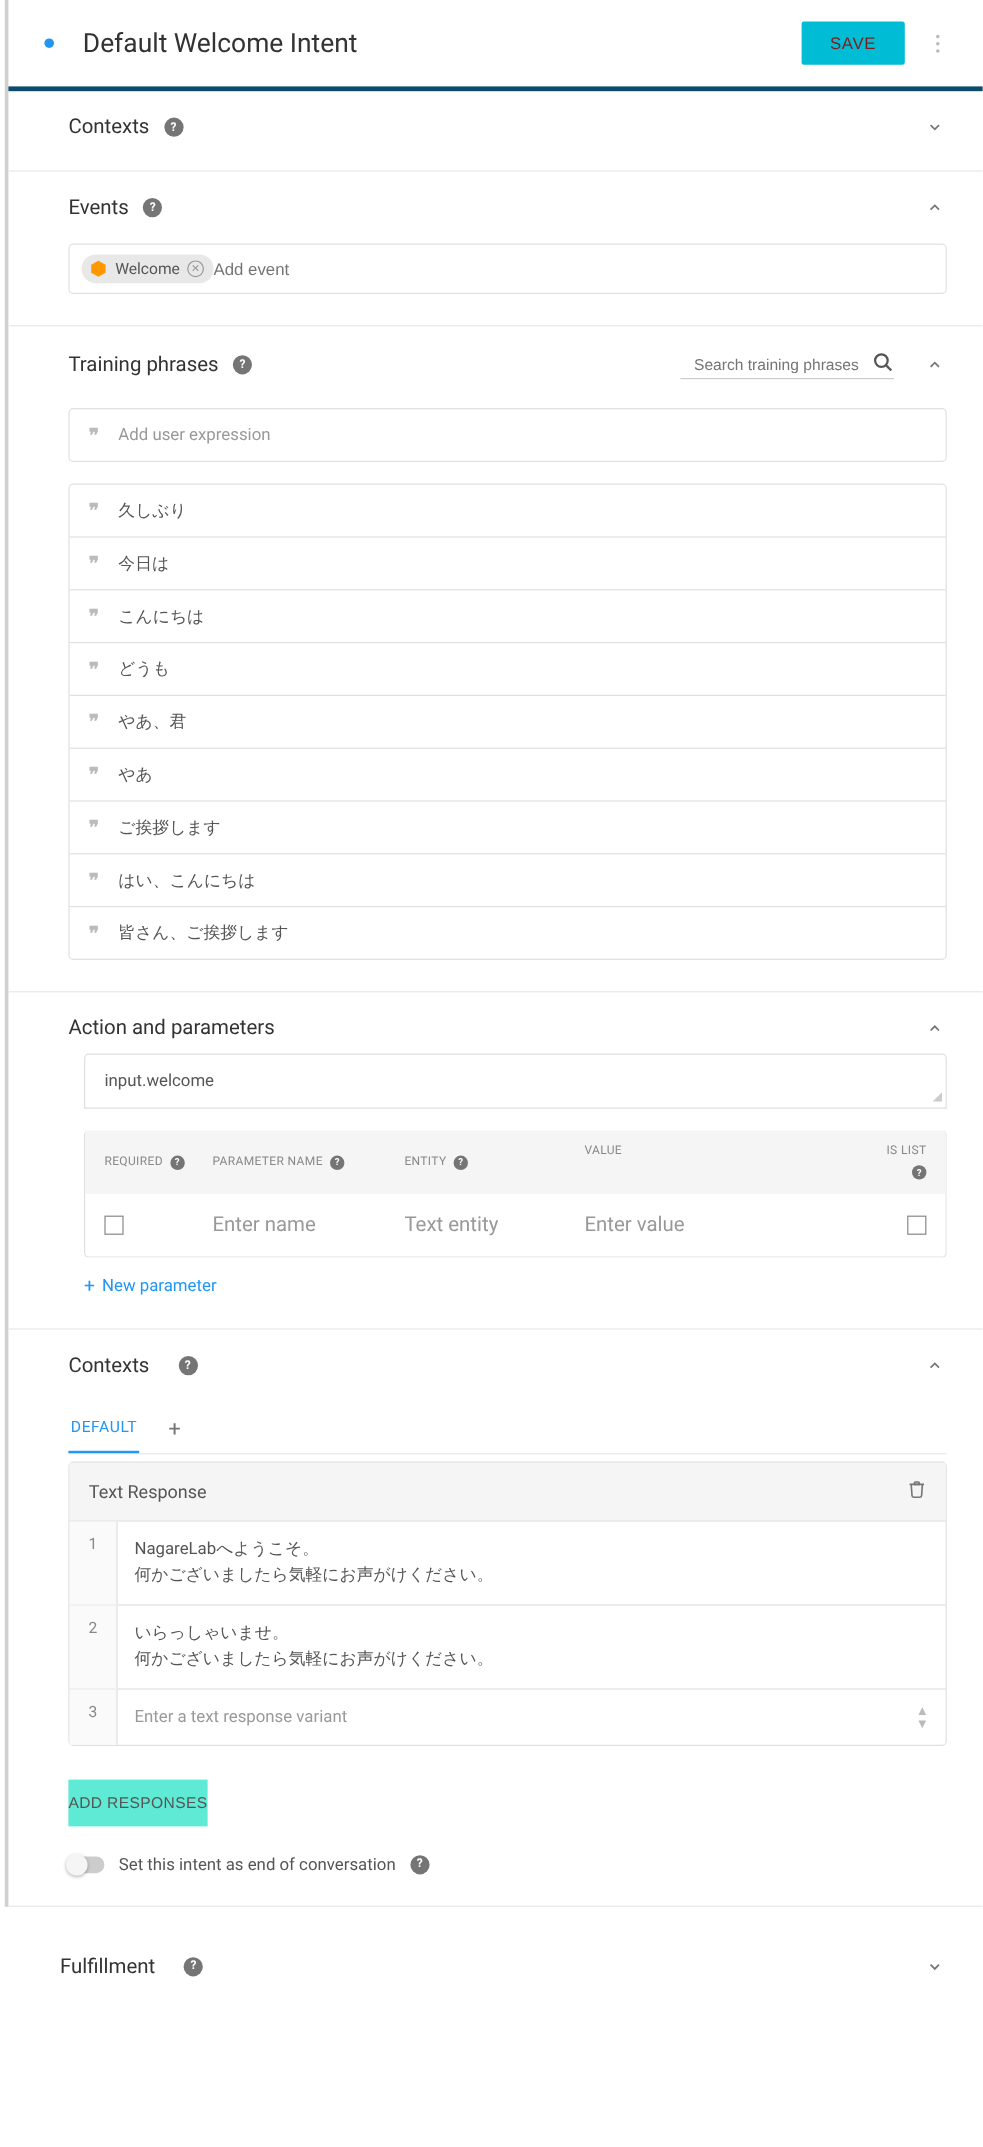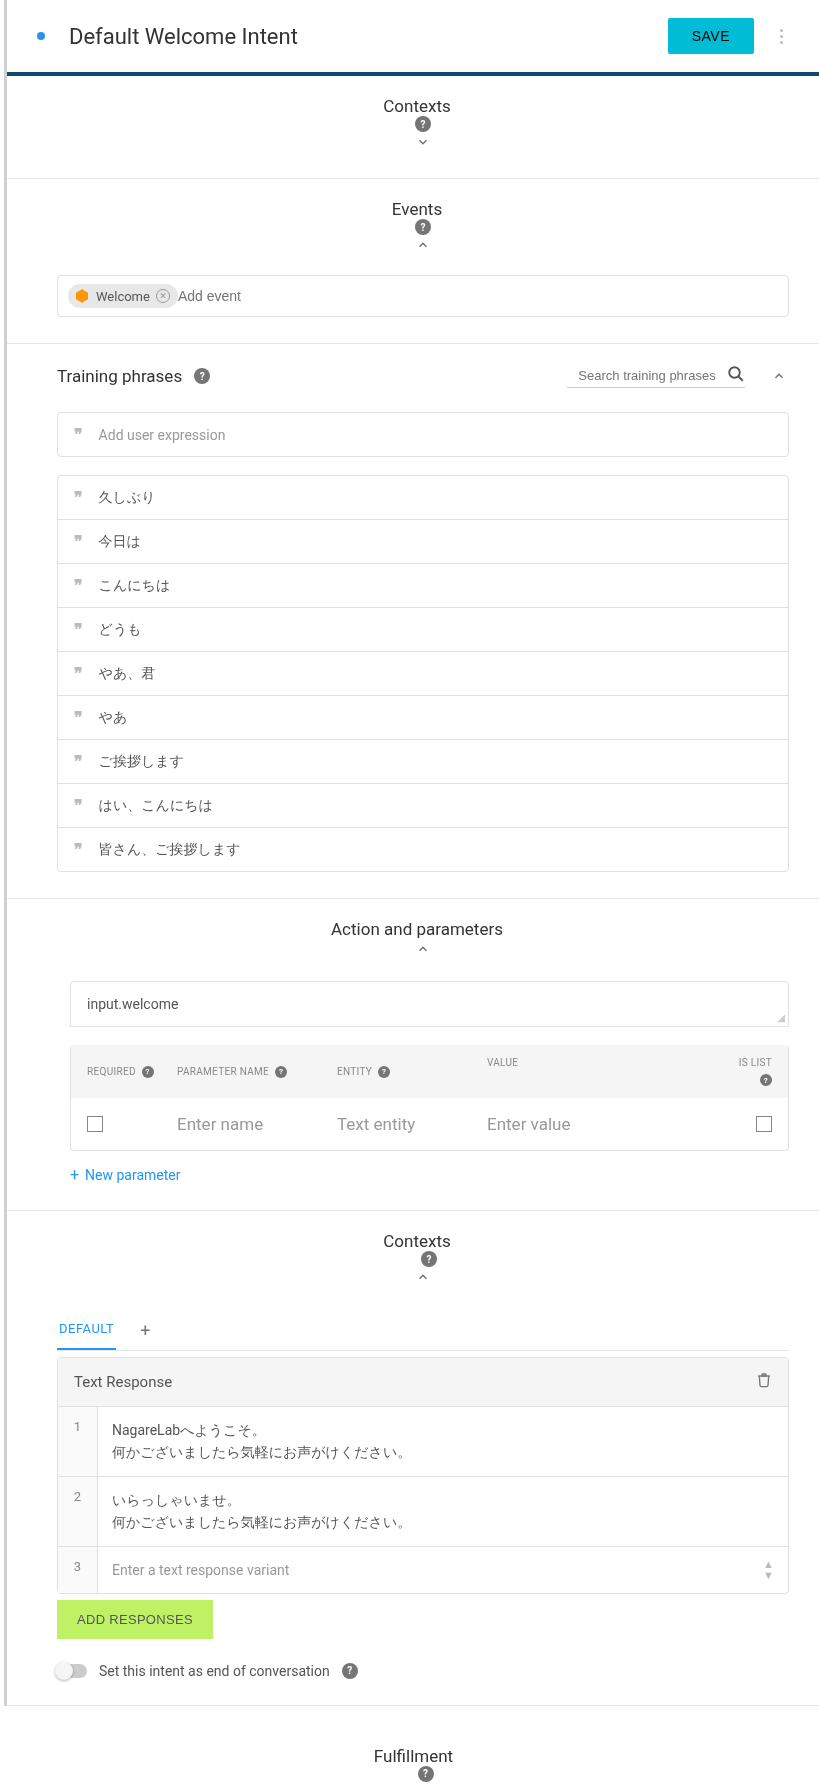--- a/index.html
+++ b/index.html
@@ -2,26 +2,26 @@
 <html><head>
 <meta charset="utf-8">
 <style>
 * { box-sizing: border-box; margin: 0; padding: 0; }
 body { font-family: -apple-system, BlinkMacSystemFont, "Segoe UI", Roboto, Arial, sans-serif; background: #fff; color: #333; width: 819px; }
 .page { border-left: 3px solid #d0d0d0; margin-left: 4px; }
 
 .header { display: flex; align-items: center; padding: 18px 30px 18px 30px; border-bottom: 4px solid #0c4a6e; justify-content: flex-end; }
 .dot { width: 8px; height: 8px; background: #2196f3; border-radius: 50%; margin-right: 24px; }
 .header-title { font-size: 22px; color: #333; font-weight: 400; flex: 1; }
-.save-btn { background: #00bcd4; color: #000000; border: none; padding: 10px 24px; font-size: 14px; font-weight: 500; letter-spacing: 0.5px; cursor: pointer; border-radius: 2px; }
+.save-btn { background: #00bcd4; color: #7f1d1d; border: none; padding: 10px 24px; font-size: 14px; font-weight: 500; letter-spacing: 0.5px; cursor: pointer; border-radius: 2px; }
 .more-menu { margin-left: 20px; display: flex; flex-direction: column; gap: 3px; cursor: pointer; padding: 6px; }
 .more-menu span { width: 3px; height: 3px; background: #bbb; border-radius: 50%; }
 
 .section { padding: 20px 30px 26px 50px; border-bottom: 1px solid #e8e8e8; }
-.section-head { display: flex; align-items: center; flex-direction: column; }
+.section-head { display: flex; align-items: center; }
 .section-title { font-size: 17px; color: #333; margin-right: 12px; }
 .help-icon { width: 16px; height: 16px; background: #757575; color: #fff; border-radius: 50%; display: inline-flex; align-items: center; justify-content: center; font-size: 10px; font-weight: bold; cursor: pointer; }
 .spacer { flex: 1; }
 .chevron { width: 20px; height: 20px; display: flex; align-items: center; justify-content: center; cursor: pointer; color: #757575; }
 .chevron svg { width: 14px; height: 14px; }
 
 .events-body { margin-top: 20px; }
 .chip-field { border: 1px solid #e0e0e0; border-radius: 4px; padding: 8px 10px; display: flex; align-items: center; gap: 0; }
 .chip { background: #e8e8e8; border-radius: 14px; padding: 4px 8px 4px 6px; display: inline-flex; align-items: center; gap: 6px; font-size: 13px; color: #555; }
 .chip-icon { width: 16px; height: 16px; }
@@ -36,21 +36,21 @@
 
 .expr-input, .phrase-row { border: 1px solid #e0e0e0; display: flex; align-items: center; padding: 12px 16px; font-size: 14px; }
 .expr-input { border-radius: 4px; margin-bottom: 18px; }
 .phrase-list { border: 1px solid #e0e0e0; border-radius: 4px; }
 .phrase-row { border: none; border-bottom: 1px solid #e0e0e0; }
 .phrase-row:last-child { border-bottom: none; }
 .quote-icon { color: #bbb; font-size: 16px; margin-right: 16px; font-weight: bold; }
 .expr-placeholder { color: #999; }
 .phrase-text { color: #555; }
 
-.action-body { margin-top: 22px; padding-left: 13px; }
+.action-body { margin-top: 11px; padding-left: 13px; }
 .action-input { border: 1px solid #e0e0e0; border-radius: 4px 4px 0 0; padding: 14px 16px; font-size: 14px; color: #555; position: relative; }
 .resize-handle { position: absolute; right: 3px; bottom: 3px; color: #ccc; font-size: 10px; }
 .param-table { border: 1px solid #e0e0e0; border-top: none; margin-top: 18px; border-radius: 4px; }
 .param-header { background: #f5f5f5; display: flex; padding: 12px 16px; font-size: 10px; color: #888; letter-spacing: 0.3px; }
 .param-body { display: flex; padding: 16px; align-items: center; font-size: 17px; color: #999; }
 .col1 { width: 90px; display: flex; align-items: center; gap: 6px; }
 .col2 { width: 160px; display: flex; align-items: center; gap: 6px; }
 .col3 { width: 150px; display: flex; align-items: center; gap: 6px; }
 .col4 { width: 150px; }
 .col5 { flex: 1; display: flex; justify-content: flex-end; align-items: center; gap: 6px; flex-direction: column; }
@@ -66,21 +66,21 @@
 .text-response { border: 1px solid #e0e0e0; border-radius: 4px; margin-top: 6px; }
 .tr-header { background: #f5f5f5; padding: 14px 16px; display: flex; align-items: center; font-size: 15px; color: #555; }
 .trash-icon { cursor: pointer; color: #757575; }
 .trash-icon svg { width: 16px; height: 16px; }
 .tr-row { display: flex; border-top: 1px solid #e0e0e0; }
 .tr-num { width: 40px; padding: 12px 8px; text-align: center; color: #888; font-size: 13px; border-right: 1px solid #e0e0e0; background: #fafafa; }
 .tr-text { flex: 1; padding: 12px 14px; font-size: 14px; color: #555; line-height: 1.6; }
 .tr-text.placeholder { color: #999; display: flex; align-items: center; }
 .var-sel { margin-left: auto; color: #bbb; font-size: 11px; line-height: 1; display: flex; flex-direction: column; }
 
-.add-resp-btn { background: #bef264; border: none; padding: 12px 20px; font-size: 13px; color: #555; margin-top: 6px; cursor: pointer; letter-spacing: 0.3px; }
+.add-resp-btn { background: #5eead4; border: none; padding: 12px 0; font-size: 13px; color: #555; margin-top: 28px; cursor: pointer; letter-spacing: 0.3px; }
 
 .toggle-row { display: flex; align-items: center; gap: 12px; margin-top: 24px; font-size: 14px; color: #555; }
 .toggle { width: 30px; height: 14px; background: #ccc; border-radius: 7px; position: relative; cursor: pointer; }
 .toggle-knob { width: 18px; height: 18px; background: #f5f5f5; border-radius: 50%; position: absolute; top: -2px; left: -2px; box-shadow: 0 1px 3px rgba(0,0,0,0.3); }
 
 .no-border-left { border-left: none; margin-left: 0; }
 .fulfillment-section { padding: 40px 30px 40px 50px; }
 </style>
 </head>
 <body>

